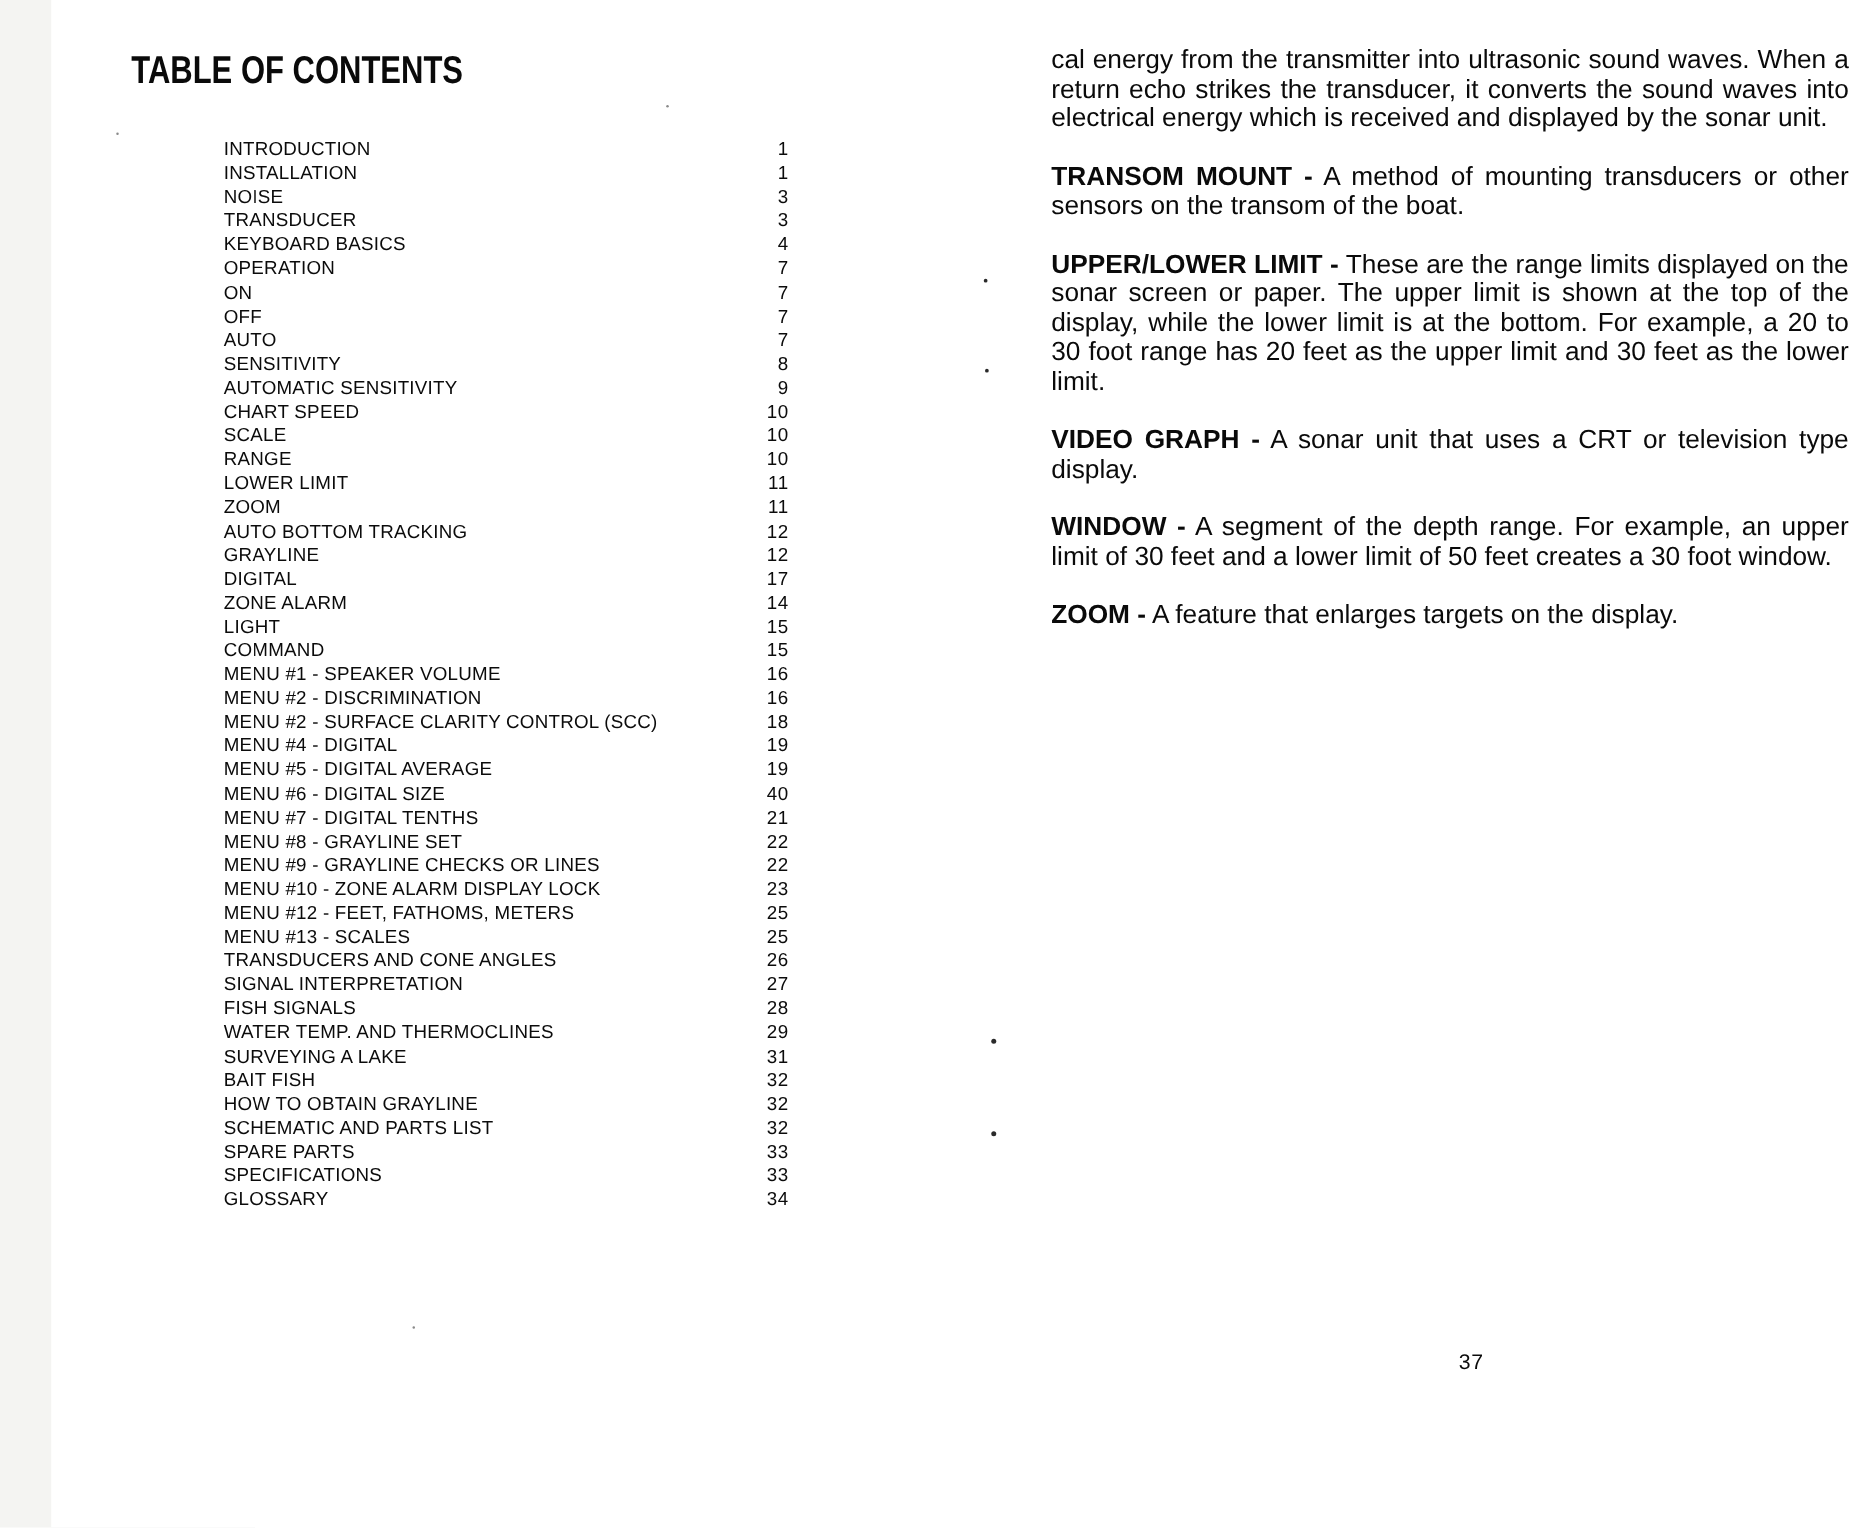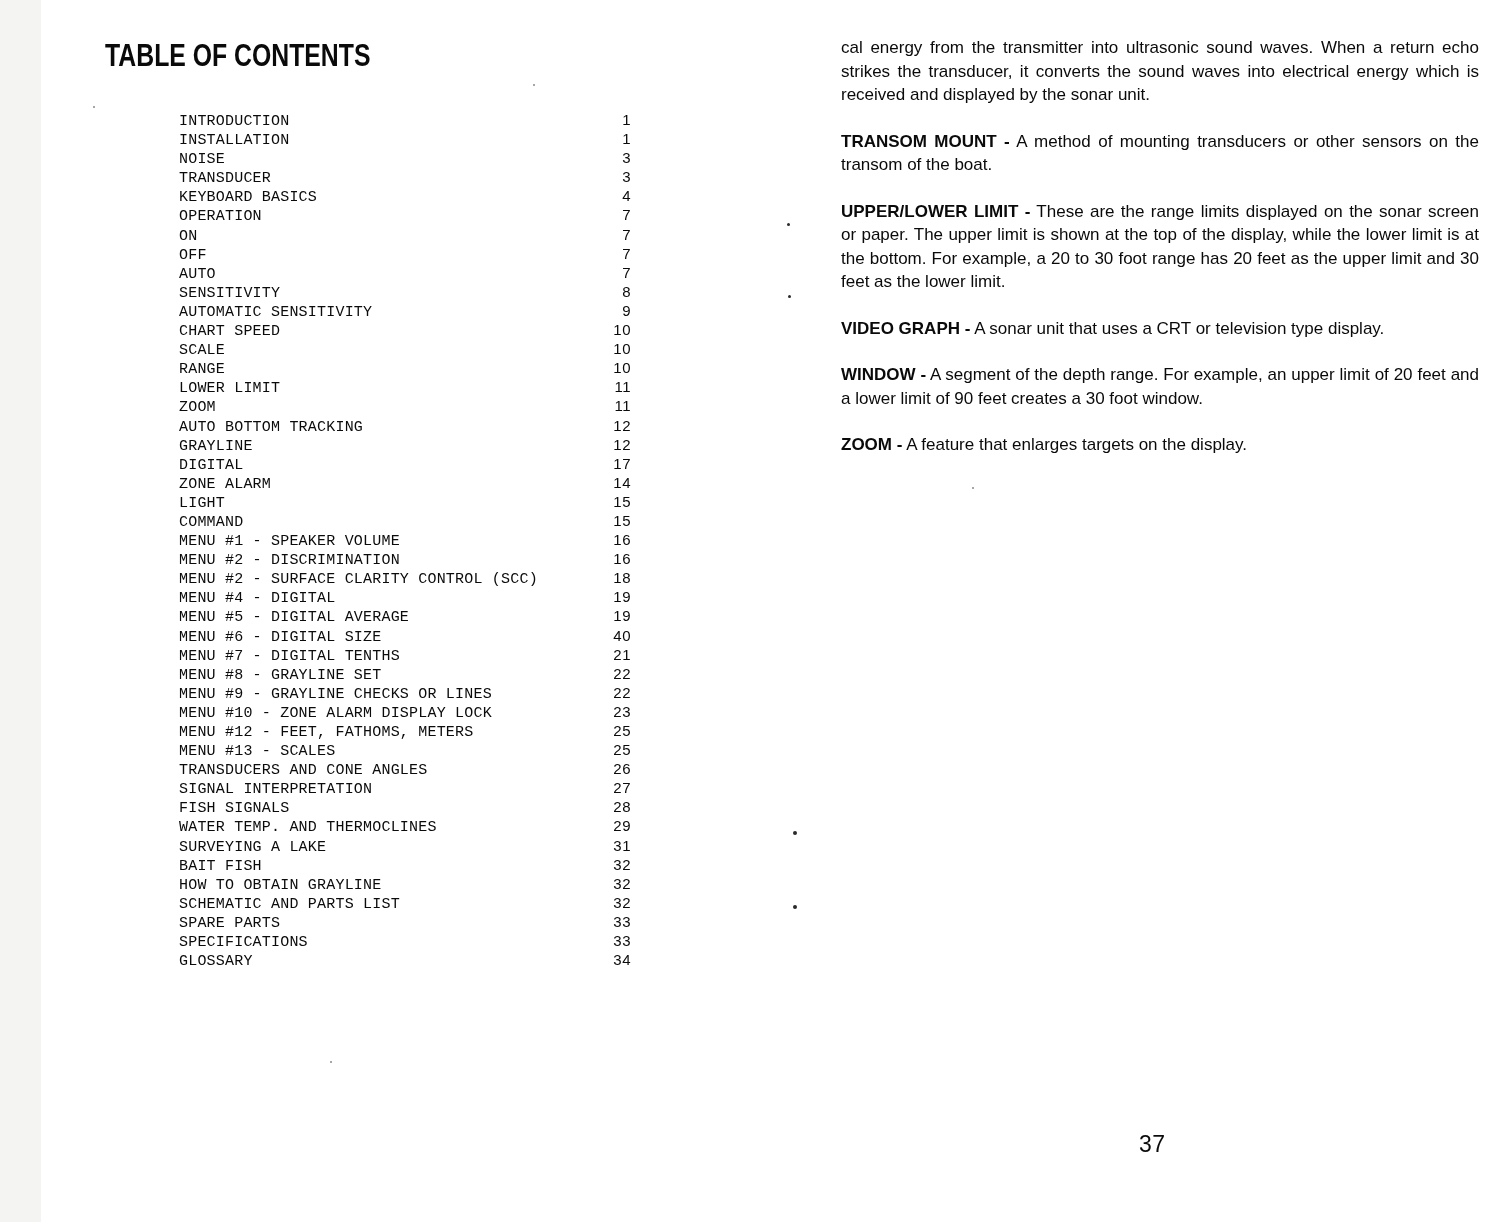--- a/index.html
+++ b/index.html
@@ -27,36 +27,36 @@
   }
   .toc {
     position:absolute; left:138px; top:111px;
     width:452px;
   }
   .toc-row {
     display:flex; justify-content:space-between; align-items:baseline;
     height:19.1px;
   }
   .toc-title {
-    font-size:15px; letter-spacing:0.2px; white-space:nowrap;font-family:Liberation Mono, monospace;
+    font-size:15px; letter-spacing:0.2px; white-space:nowrap;
   }
   .toc-page {
     font-size:15px; text-align:right; min-width:30px; letter-spacing:0.5px;
   }
   .glossary {
     position:absolute; left:800px; top:36px; width:638px;
-    font-size:17px; line-height:23.5px;
+    font-size:21px; line-height:23.5px;
     text-align:justify; text-align-last:left;
     color:#0a0a0a;
   }
   .glossary p { margin:0 0 23px 0; }
   .gloss-term { font-weight:bold; }
   .page-number {
-    position:absolute; left:1098px; top:1131px; width:48px;
-    text-align:left; font-size:23px; letter-spacing:0.5px;
+    position:absolute; left:1098px; top:1080px; width:48px;
+    text-align:right; font-size:17px; letter-spacing:0.5px;
   }
   .speck {
     position:absolute; background:#2a2a2a; border-radius:50%;
   }
   .speck.faint { background:#8a8a8a; }
 </style>
 </head>
 <body>
 
 <div class="page">
@@ -245,21 +245,21 @@
         <span class="toc-page">34</span>
       </div>
     </div>
 
   <div class="glossary">
     <p>cal energy from the transmitter into ultrasonic sound waves. When a return echo strikes the transducer, it converts the sound waves into electrical energy which is received and displayed by the sonar unit.</p>
     <div id="glossary-list">
         <p><span class="gloss-term">TRANSOM MOUNT -</span> <span>A method of mounting transducers or other sensors on the transom of the boat.</span></p>
         <p><span class="gloss-term">UPPER/LOWER LIMIT -</span> <span>These are the range limits displayed on the sonar screen or paper. The upper limit is shown at the top of the display, while the lower limit is at the bottom. For example, a 20 to 30 foot range has 20 feet as the upper limit and 30 feet as the lower limit.</span></p>
         <p><span class="gloss-term">VIDEO GRAPH -</span> <span>A sonar unit that uses a CRT or television type display.</span></p>
-        <p><span class="gloss-term">WINDOW -</span> <span>A segment of the depth range. For example, an upper limit of 20 feet and a lower limit of 90 feet creates a 30 foot window.</span></p>
+        <p><span class="gloss-term">WINDOW -</span> <span>A segment of the depth range. For example, an upper limit of 30 feet and a lower limit of 50 feet creates a 30 foot window.</span></p>
         <p><span class="gloss-term">ZOOM -</span> <span>A feature that enlarges targets on the display.</span></p>
       </div>
   </div>
 
   <div class="page-number">37</div>
 
   <div class="speck faint" style="left:52px;  top:106px; width:2px; height:2px;"></div>
   <div class="speck faint" style="left:492px; top:84px;  width:2px; height:2px;"></div>
   <div class="speck" style="left:746px; top:223px; width:3px; height:3px;"></div>
   <div class="speck" style="left:747px; top:295px; width:3px; height:3px;"></div>

